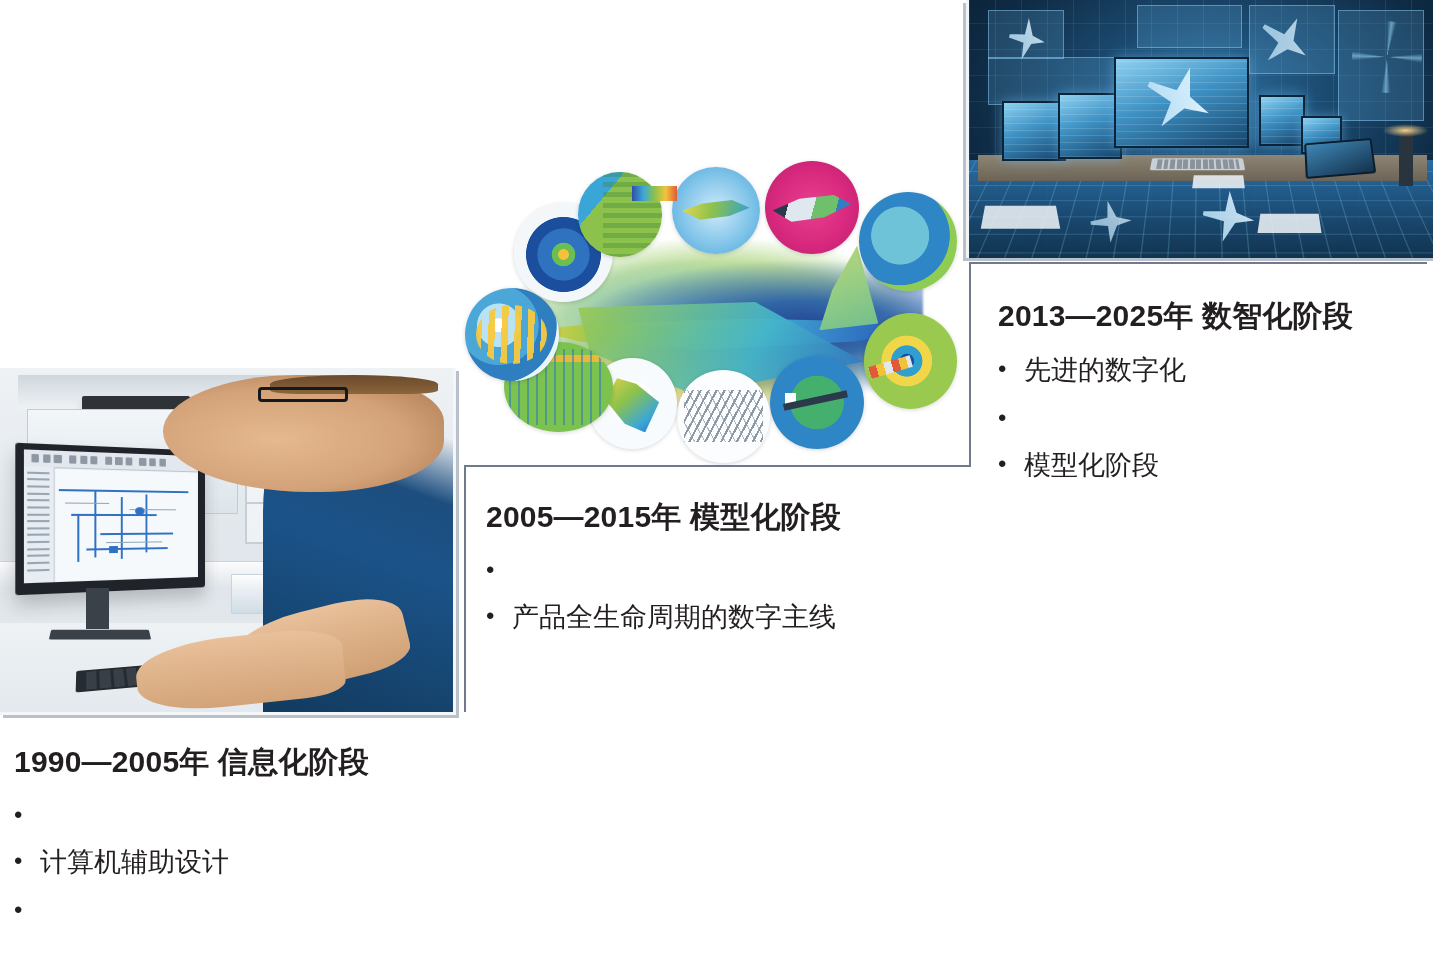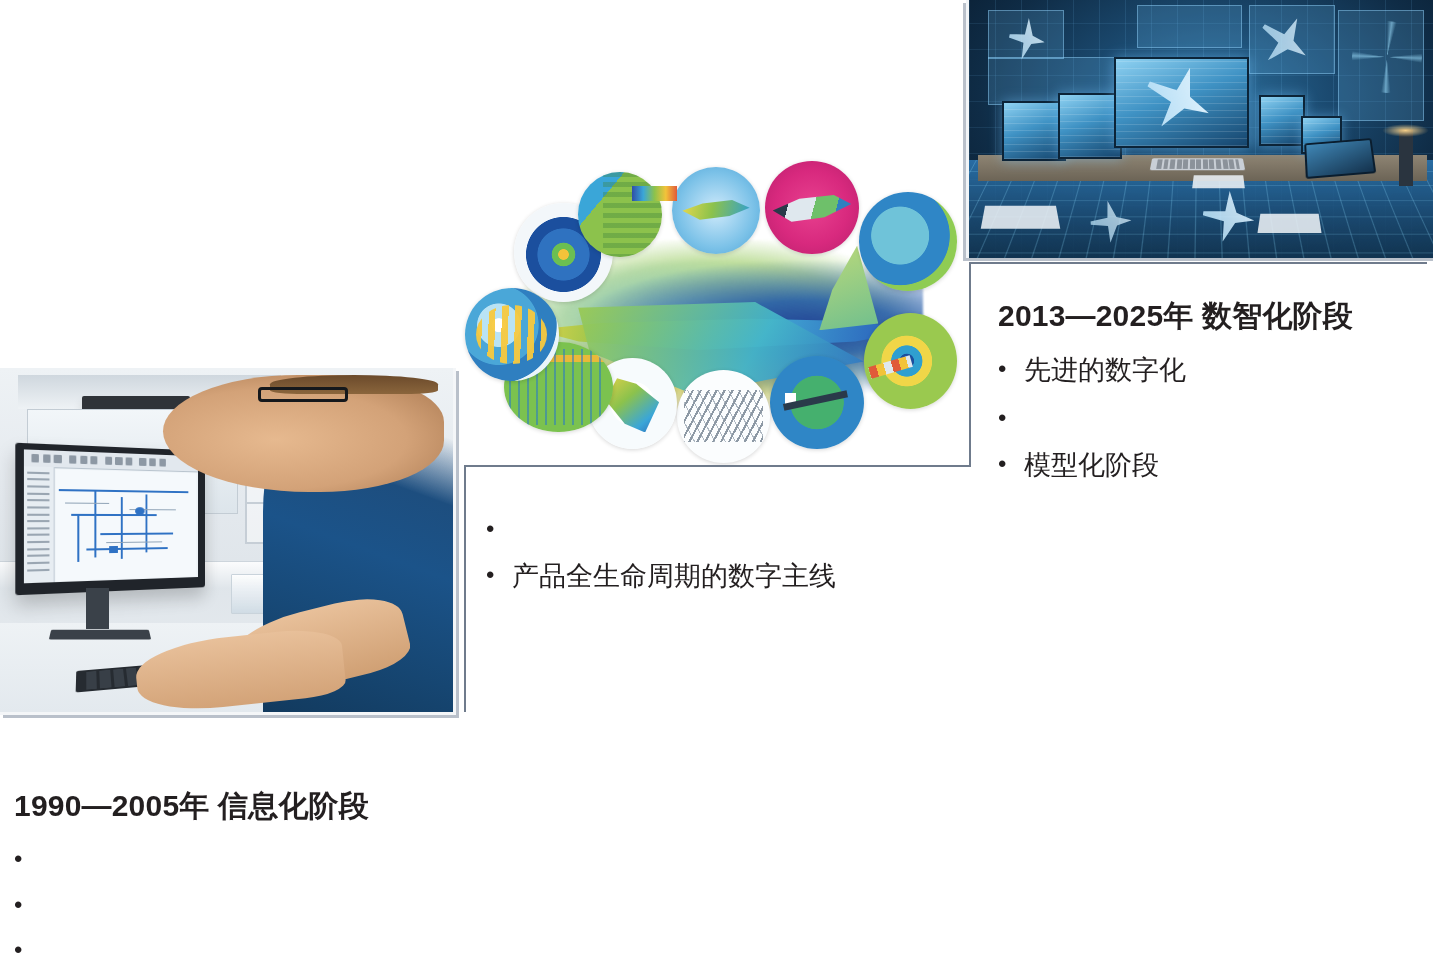--- a/index.html
+++ b/index.html
@@ -409,21 +409,21 @@
     width:26px;
     font-size:24px;
     line-height:1.15;
     color:#231f20;
   }
   #block-left  { left:14px;  top:742px; }
   #block-mid   { left:486px; top:497px; }
   #block-right { left:998px; top:296px; }
   #block-mid  h2 { margin-bottom:2px; }
   #block-right h2{ margin-bottom:2px; }
-  #block-left h2 { margin-bottom:2px;margin-top:44px; }
+  #block-left h2 { margin-bottom:2px; }
 </style>
 </head>
 <body>
 
 <div id="stage">
 
   <div class="photo" id="photo-left">
     <div class="inner">
       <div class="office-bg"></div>
       <div class="off-ceiling"></div>
@@ -566,28 +566,30 @@
   </svg>
 
   <div class="block" id="block-left">
     <h2>1990—2005年 信息化阶段</h2>
     <ul class="bullets">
       <li>
         <span class="dot">•</span>
       </li>
       <li>
         <span class="dot">•</span>
+        <span>计算机辅助设计</span>
       </li>
       <li>
         <span class="dot">•</span>
       </li>
     </ul>
   </div>
 
   <div class="block" id="block-mid">
+    <h2>2005—2015年 模型化阶段</h2>
     <ul class="bullets">
       <li>
         <span class="dot">•</span>
       </li>
       <li>
         <span class="dot">•</span>
         <span>产品全生命周期的数字主线</span>
       </li>
     </ul>
   </div>

